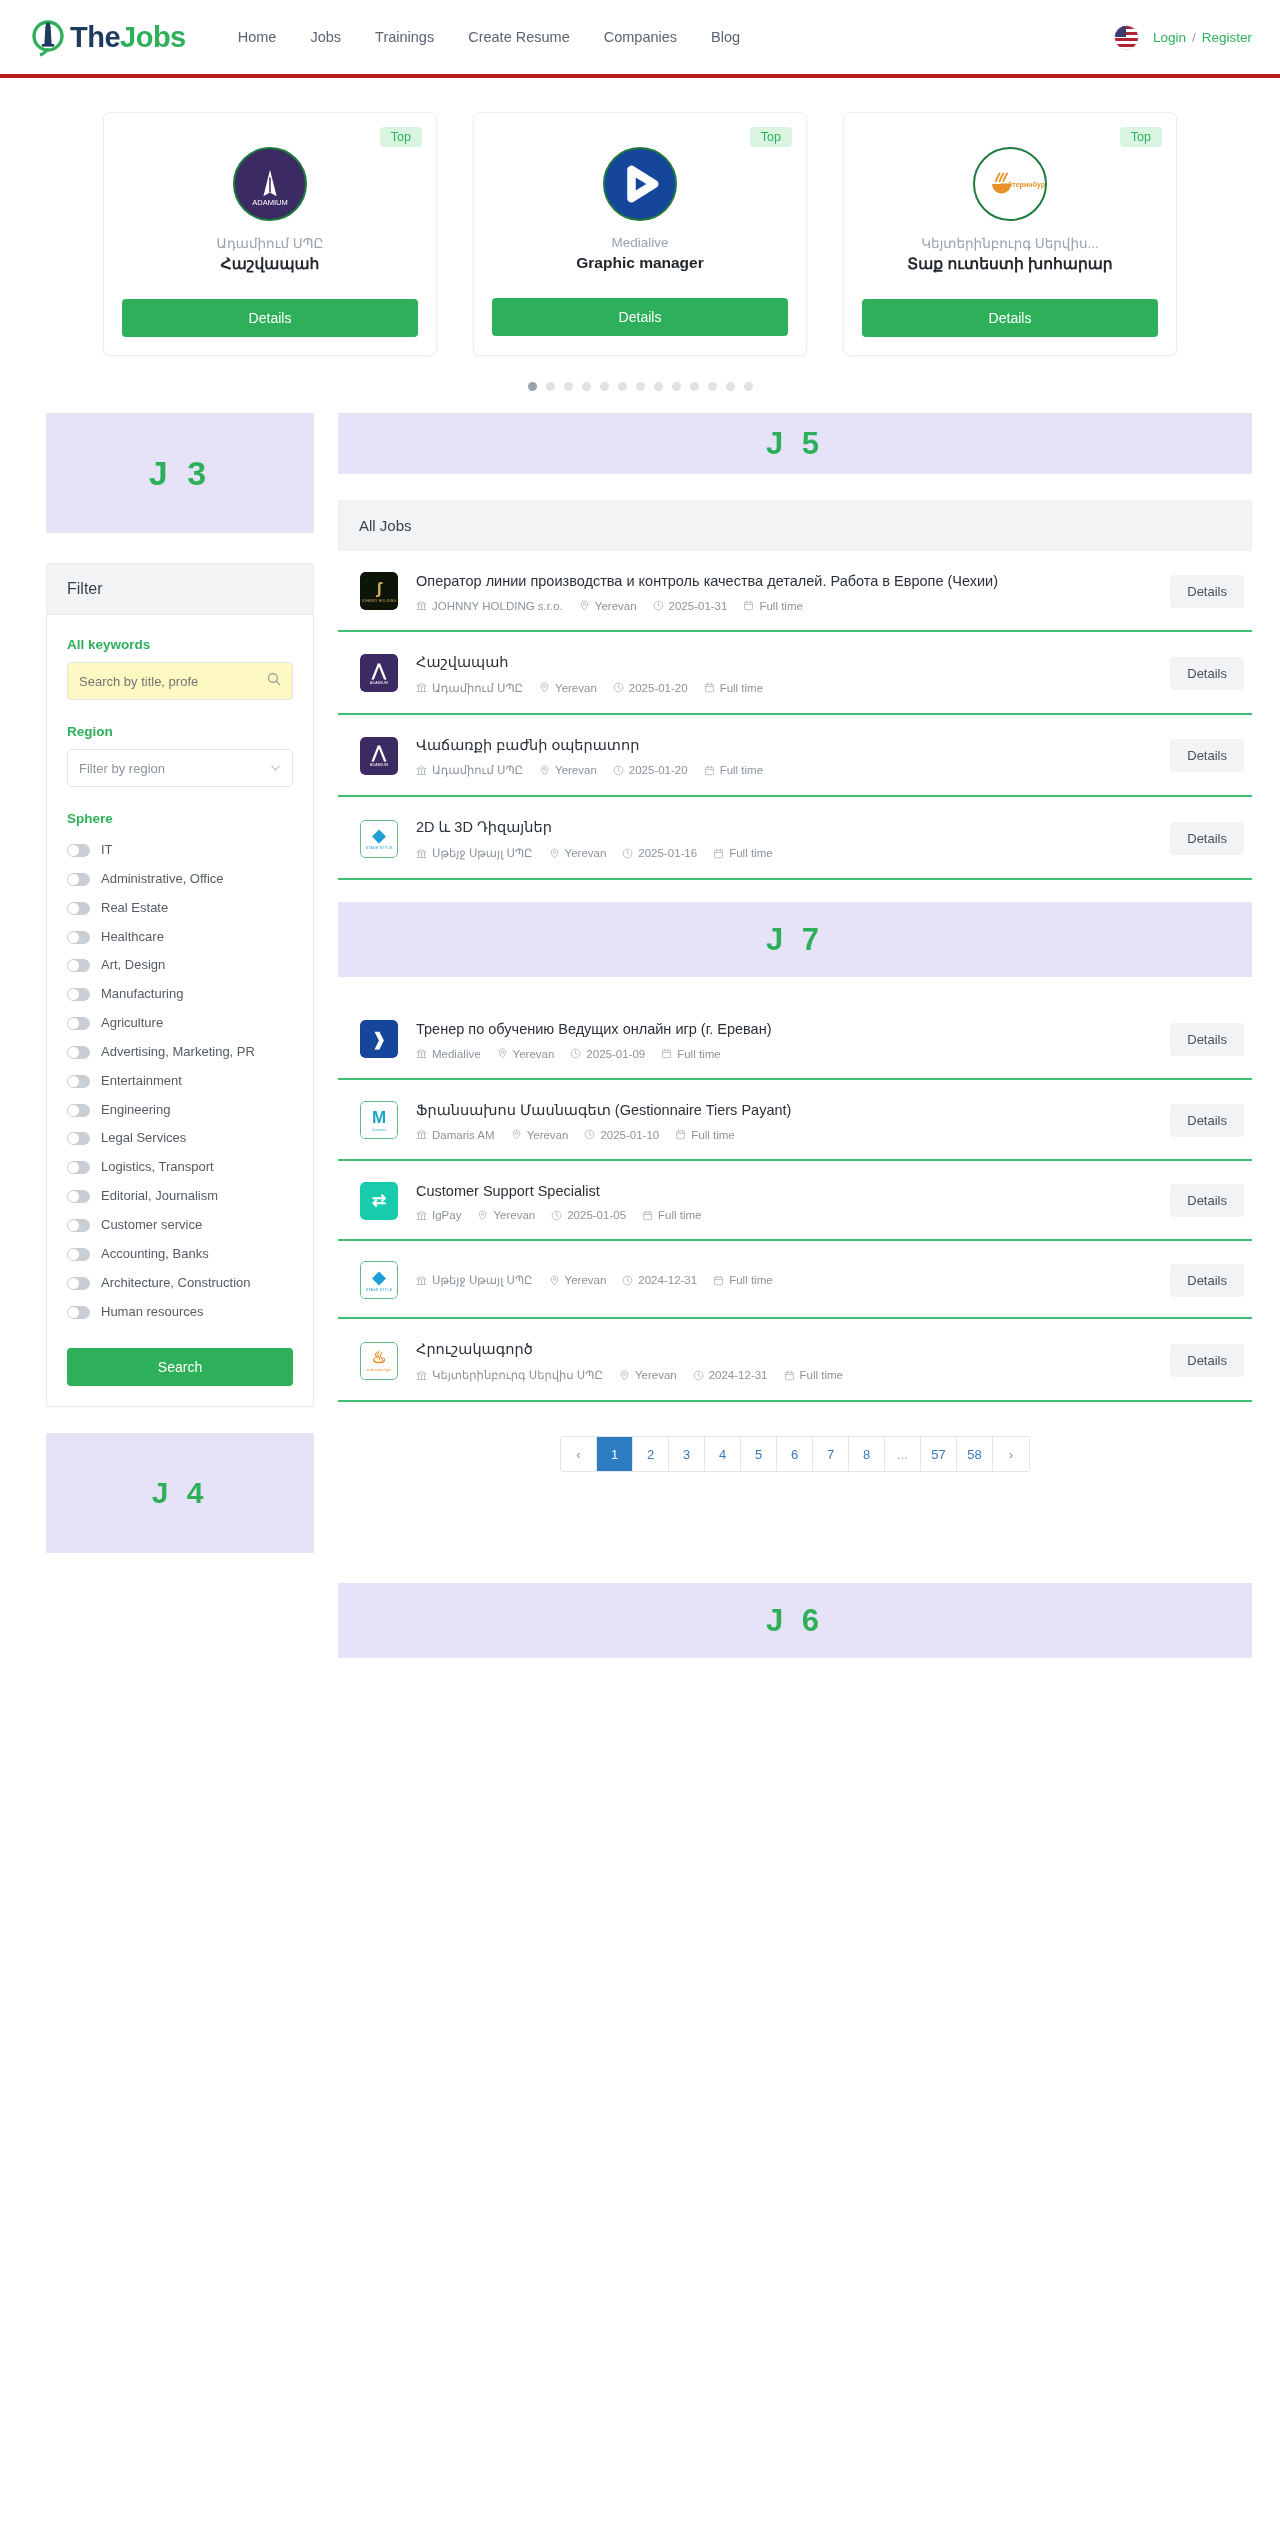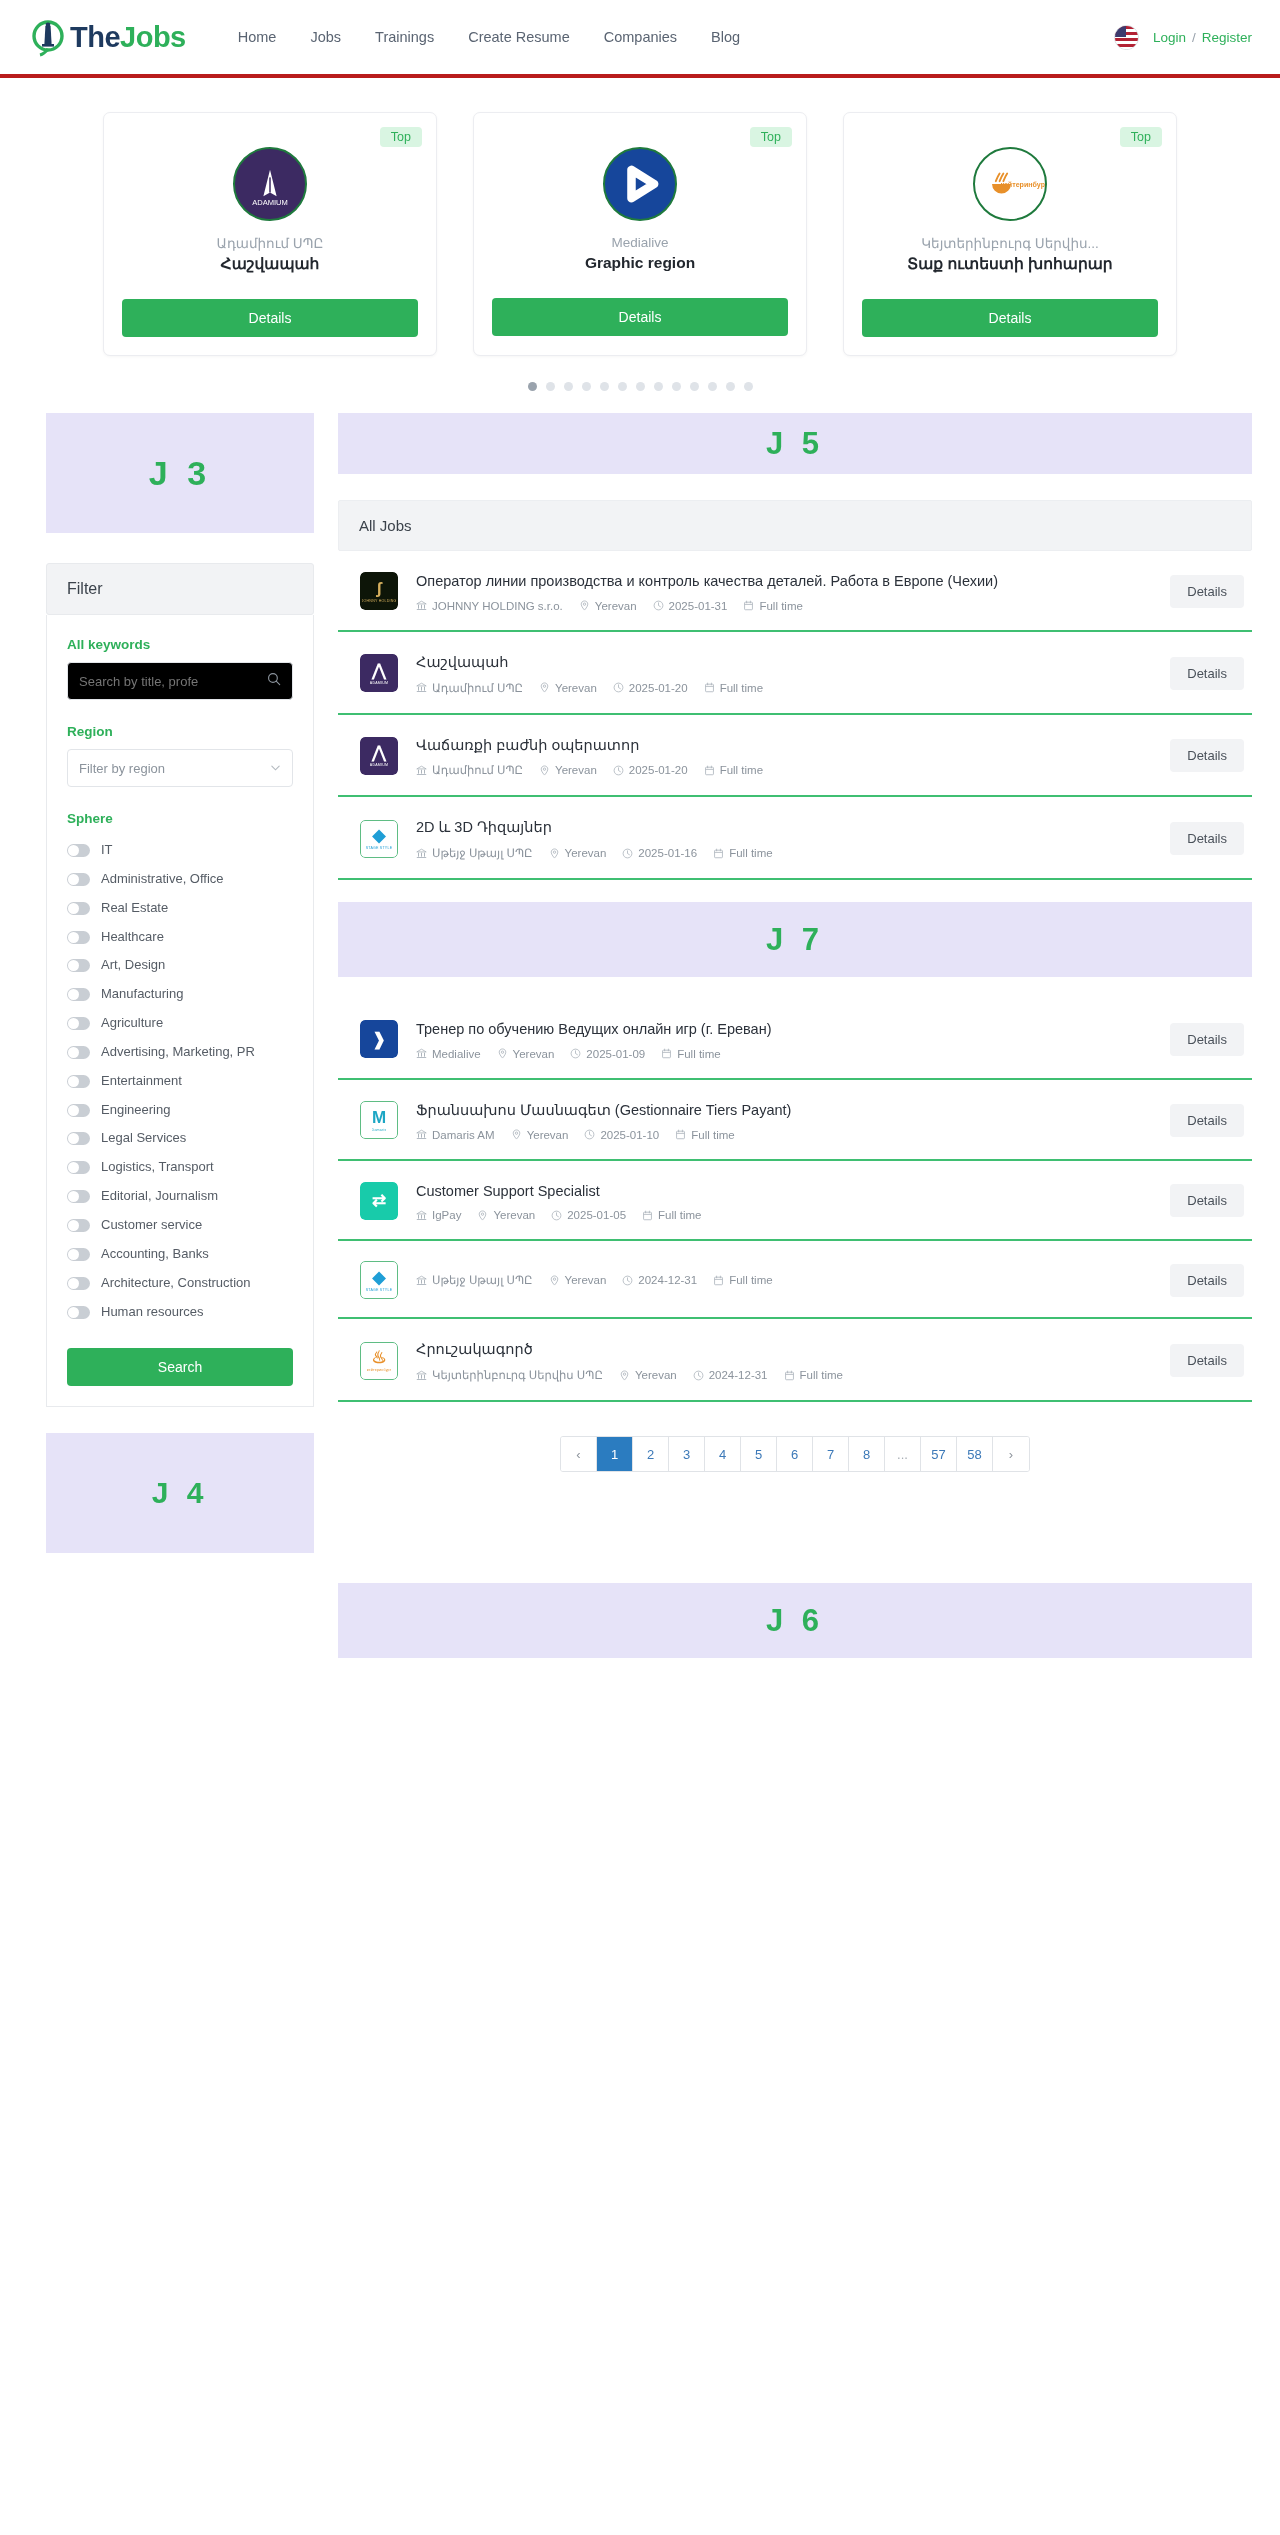--- a/index.html
+++ b/index.html
@@ -110,21 +110,21 @@
   }
   .filter-box {
     border: 1px solid #e8eaed; border-top: none;
     padding: 22px 20px 20px; background: #fff;
   }
   .f-label {
     font-size: 13.5px; font-weight: 700; color: #2eb05a; margin-bottom: 10px;
   }
   .f-input {
     width: 100%; height: 38px; border: 1px solid #e2e5e9; border-radius: 4px;
-    display: flex; align-items: center; padding: 0 11px; background: #000000;
+    display: flex; align-items: center; padding: 0 11px; background: #fef9c3;
   }
   .f-input input {
     border: none; outline: none; flex: 1; font-size: 13px;
     color: #6b737c; font-family: inherit; background: transparent;
   }
   .f-gap { height: 24px; }
   .f-select {
     width: 100%; height: 38px; border: 1px solid #e2e5e9; border-radius: 4px;
     display: flex; align-items: center; justify-content: space-between;
     padding: 0 11px; font-size: 13px; color: #8b939c; background: #fff; cursor: pointer;
@@ -262,21 +262,21 @@
 
     <div class="pcard">
       <div class="pcard-body">
         <span class="badge-top">Top</span>
         <div class="pc-logo" style="background:#16469b">
           <svg width="74" height="74" viewBox="0 0 74 74">
             <path d="M28 22 L28 52 L52 37 Z" fill="none" stroke="#fff" stroke-width="9" stroke-linejoin="round" stroke-linecap="round"></path>
           </svg>
         </div>
         <div class="pc-company">Medialive</div>
-        <div class="pc-title">Graphic region</div>
+        <div class="pc-title">Graphic manager</div>
       </div>
       <button class="pc-btn">Details</button>
     </div>
 
     <div class="pcard">
       <div class="pcard-body">
         <span class="badge-top">Top</span>
         <div class="pc-logo" style="background:#fff">
           <svg width="74" height="74" viewBox="0 0 74 74">
             <path d="M22 34 q2-5 4-8 M26 34 q2-5 4-8 M30 34 q2-5 4-8" stroke="#e8902a" stroke-width="2" fill="none" stroke-linecap="round"></path>

